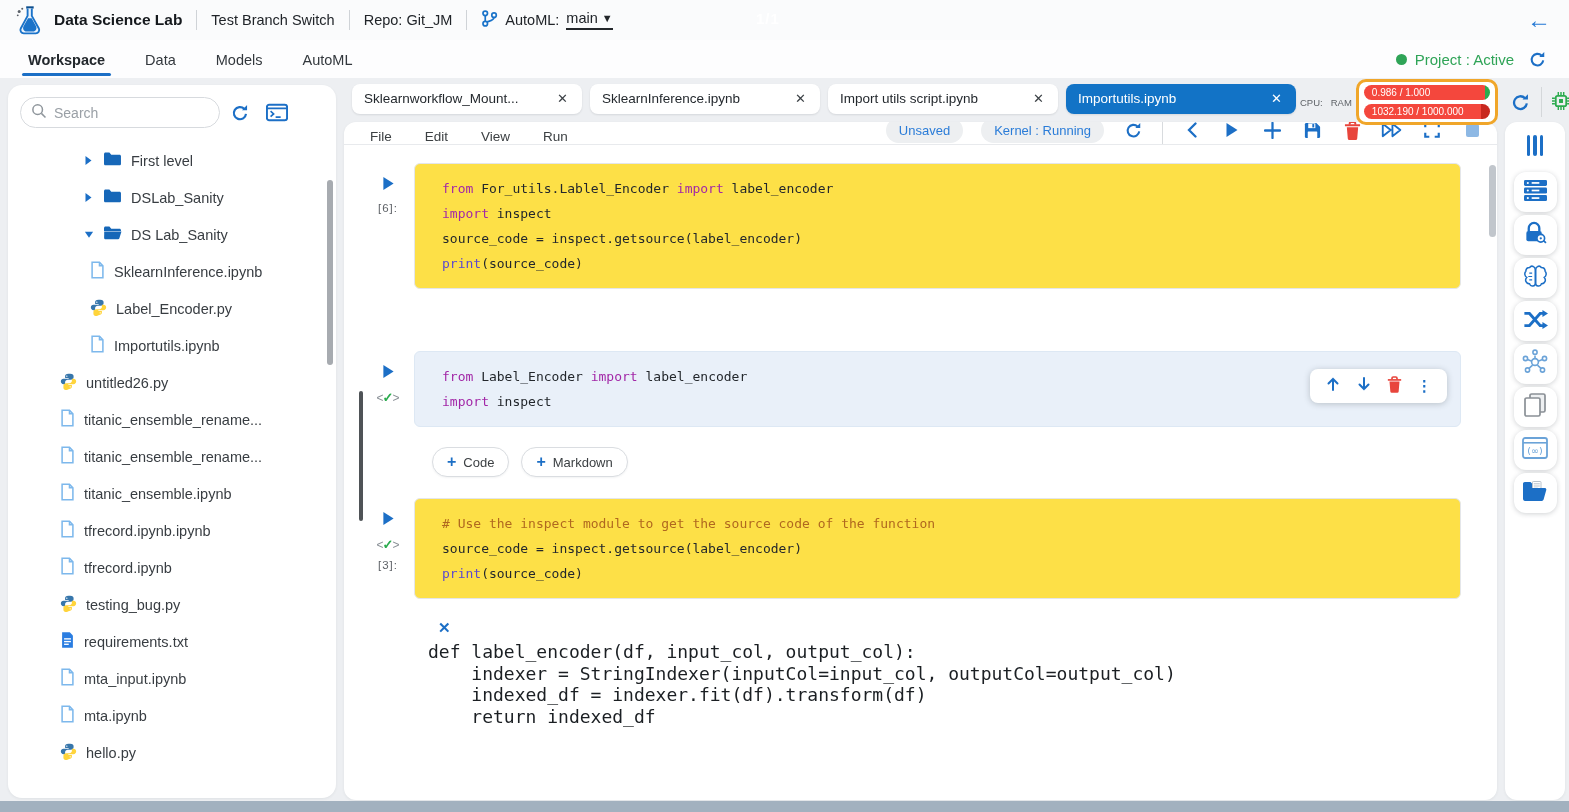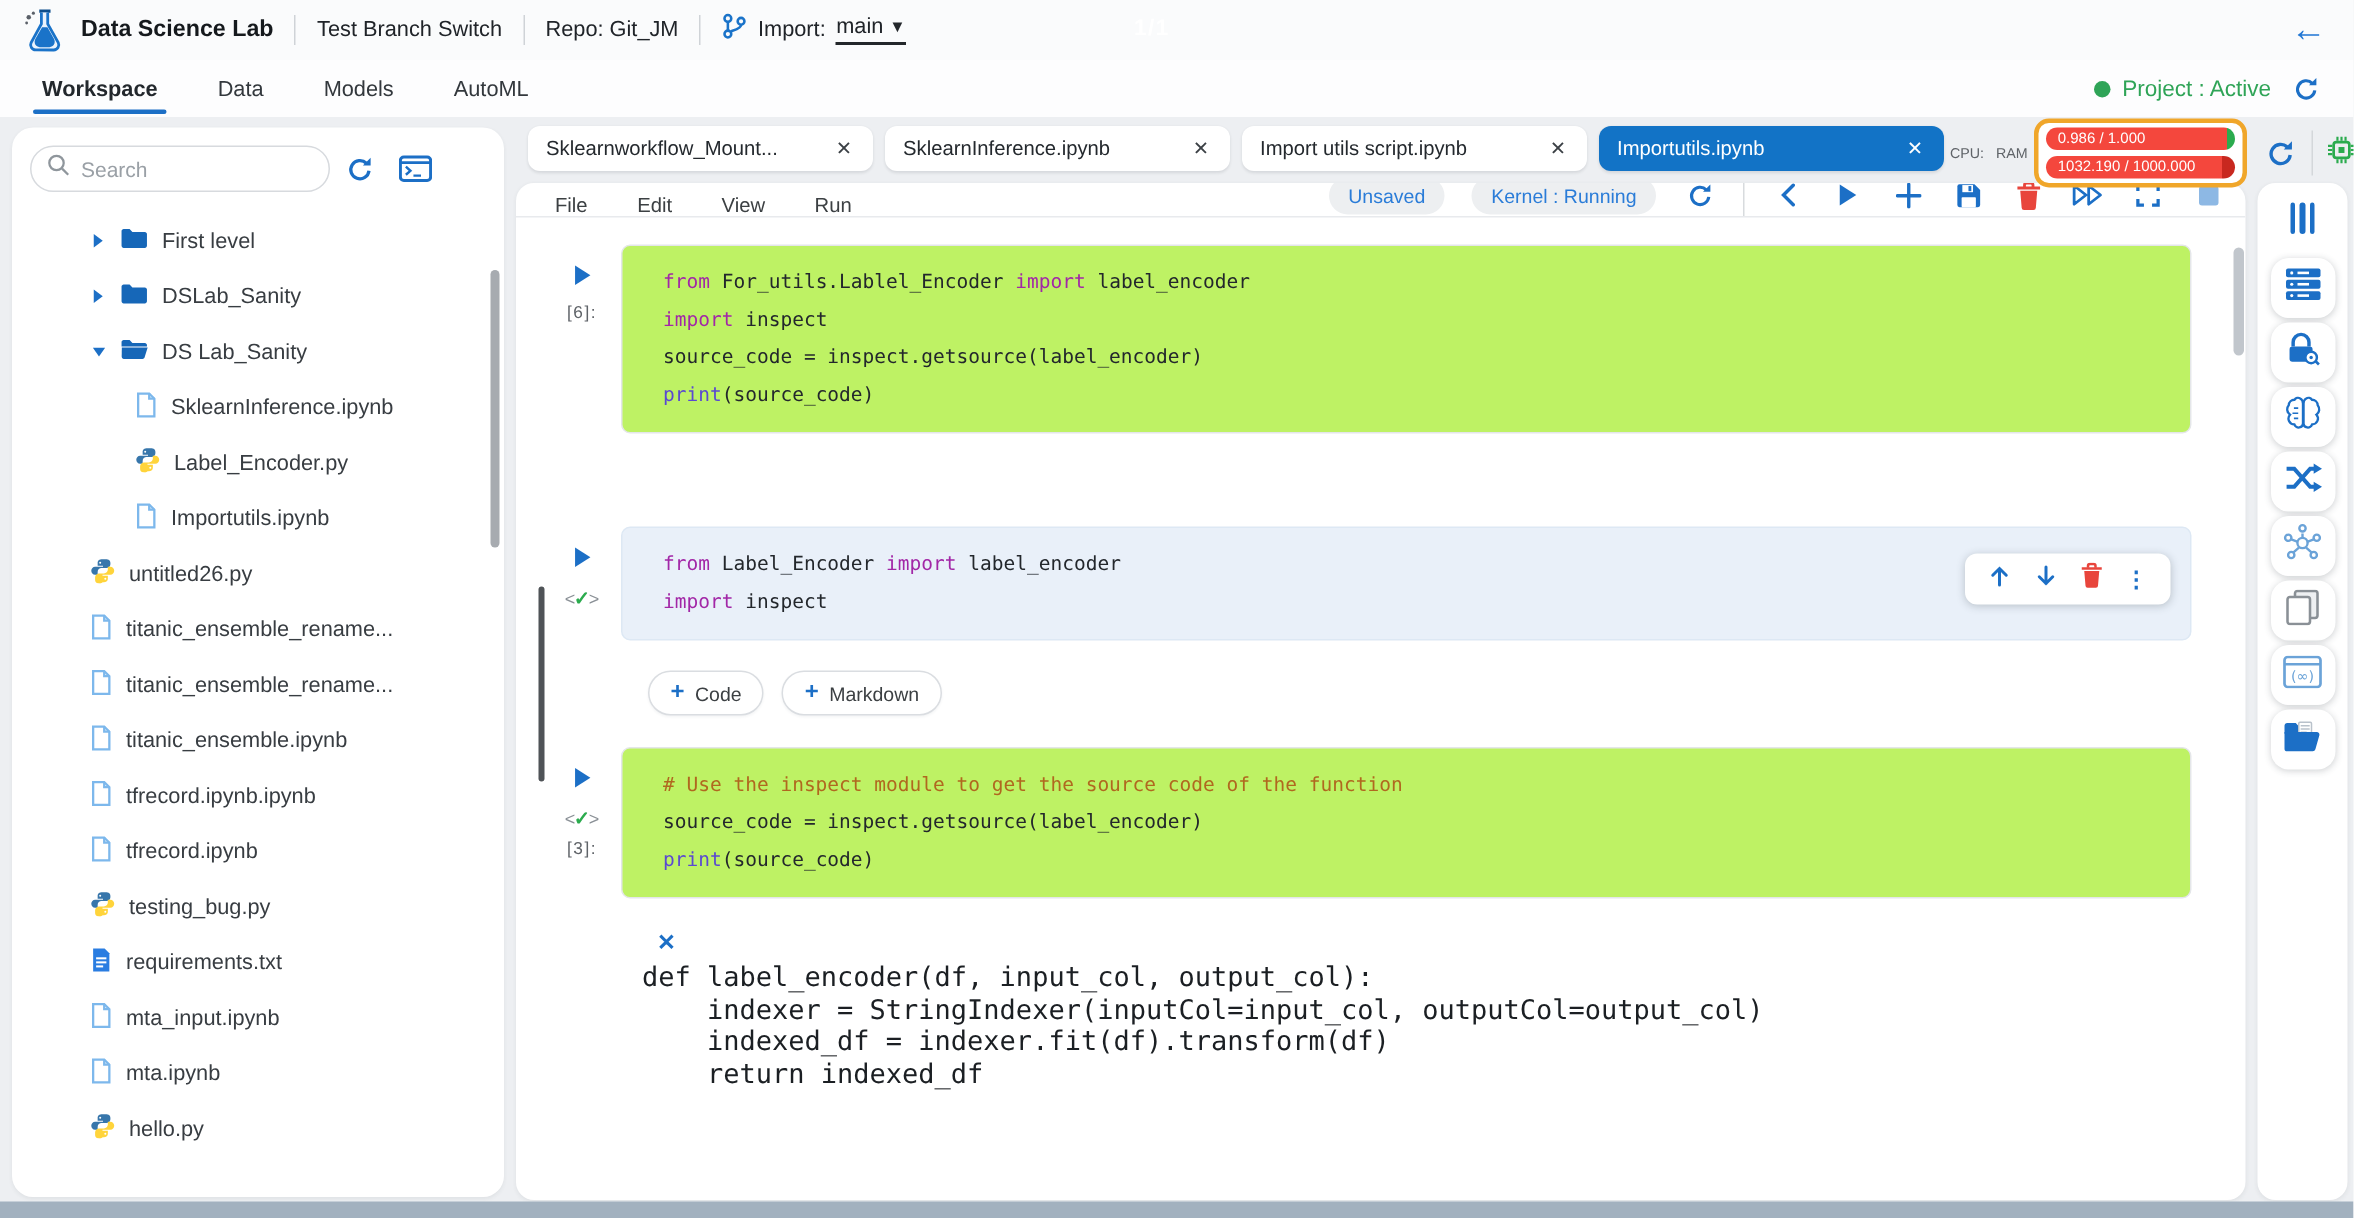--- a/index.html
+++ b/index.html
@@ -33,21 +33,21 @@
 
   
   .sidebar { left:8px; top:85px; width:328px; height:713px; overflow:hidden; }
   .search-row { display:flex; align-items:center; gap:10px; padding:12px 10px 6px 12px; }
   .search-box { flex:0 0 200px; height:31px; border:1px solid #d7dade; border-radius:16px; display:flex; align-items:center; padding:0 10px; gap:7px; background:#fff; }
   .search-box input { border:none; outline:none; font-size:14px; color:#333; width:140px; font-family:"Liberation Sans",sans-serif; background:transparent; }
   .search-box input::placeholder { color:#9aa0a6; }
   .icon-btn { display:flex; align-items:center; justify-content:center; cursor:pointer; }
   .tree { padding-top:8px; }
   .tree-row { height:37px; display:flex; align-items:center; gap:9px; font-size:14.5px; color:#383d42; cursor:pointer; }
-  .tree-row.folder { padding-left:53px; }
+  .tree-row.folder { padding-left:76px; }
   .tree-row.child  { padding-left:82px; }
   .tree-row.root   { padding-left:52px; }
   .tree-caret { width:10px; display:flex; }
   .tree-label { white-space:nowrap; }
   .side-scrollbar { position:absolute; right:3px; top:95px; width:6px; height:560px; }
   .side-scrollbar .handle { width:6px; height:185px; background:#a7abb0; border-radius:3px; }
 
   
   .tabs-row { position:absolute; left:352px; top:83px; height:31px; display:flex; align-items:center; gap:8px; z-index:3; }
   .doc-tab { width:230px; height:30px; background:#fff; border-radius:8px; box-shadow:0 1px 2px rgba(40,50,60,.12);
@@ -74,21 +74,21 @@
   .pill { background:#edeff1; color:#2a7cd8; font-size:13px; padding:5px 13px; border-radius:15px; white-space:nowrap; }
   .mr-divider { width:1px; height:28px; background:#d8dbde; }
   .tool-ic { display:flex; align-items:center; justify-content:center; width:22px; cursor:pointer; }
 
   .cells { position:relative; padding:18px 0 0 18px; height:637px; }
   .cell { display:flex; }
   .gutter { width:52px; flex:0 0 52px; display:flex; flex-direction:column; align-items:center; padding-top:13px; gap:7px; }
   .exec-label { font-size:11.5px; color:#5f6368; letter-spacing:1px; }
   .code-check { font-size:12px; color:#8a9096; display:flex; align-items:center; }
   .code-check .chk { color:#2bab4e; font-weight:bold; font-size:13px; margin:0 -1px; }
-  .codebox { width:1047px; background:#bef264; border:1px solid #e4e6e9; border-radius:6px; padding:12px 0 12px 27px;
+  .codebox { width:1047px; background:#fde047; border:1px solid #e4e6e9; border-radius:6px; padding:12px 0 12px 27px;
              font-family:"DejaVu Sans Mono", monospace; font-size:13px; line-height:25px; cursor:text; }
   .cell.selected .codebox { background:#e9f0f9; border-color:#dde8f4; }
   .code-line { white-space:pre; }
   .tok-kw { color:#a227a7; } .tok-bi { color:#5a49d1; } .tok-cm { color:#b0681f; } .tok-p { color:#23272c; }
 
   .selection-bar { position:absolute; left:15px; top:246px; width:4px; height:130px; background:#4f5357; border-radius:3px; }
 
   .cell-toolbar { position:absolute; right:50px; top:224px; width:137px; height:34px; background:#fff; border-radius:8px;
                   box-shadow:0 1px 6px rgba(40,50,60,.25); display:flex; align-items:center; justify-content:space-around; padding:0 8px; }
   .cell-toolbar .kebab { color:#1c6fc6; font-size:15px; font-weight:bold; }
@@ -139,21 +139,21 @@
   <span class="tb-divider"></span>
   <span class="branch-wrap">
     <span>
       <svg width="17" height="19" viewBox="0 0 18 20">
           <circle cx="4.5" cy="4.5" r="2.4" fill="none" stroke="#1a73c9" stroke-width="1.8"></circle>
           <circle cx="4.5" cy="15.5" r="2.4" fill="none" stroke="#1a73c9" stroke-width="1.8"></circle>
           <circle cx="13.8" cy="6.5" r="2.4" fill="none" stroke="#1a73c9" stroke-width="1.8"></circle>
           <path d="M4.5 7v6M13.8 9c0 2.8-4.5 3.6-7.2 4.6" fill="none" stroke="#1a73c9" stroke-width="1.8"></path>
         </svg>
     </span>
-    <span class="tb-text">Import:</span>
+    <span class="tb-text">AutoML:</span>
     <span class="branch-main">
       <span>main</span>
       <span class="caret-down">▼</span>
     </span>
   </span>
   <span class="page-indicator">1/1</span>
   <span class="back-arrow">←</span>
 </div>
 
 <div class="navrow">

